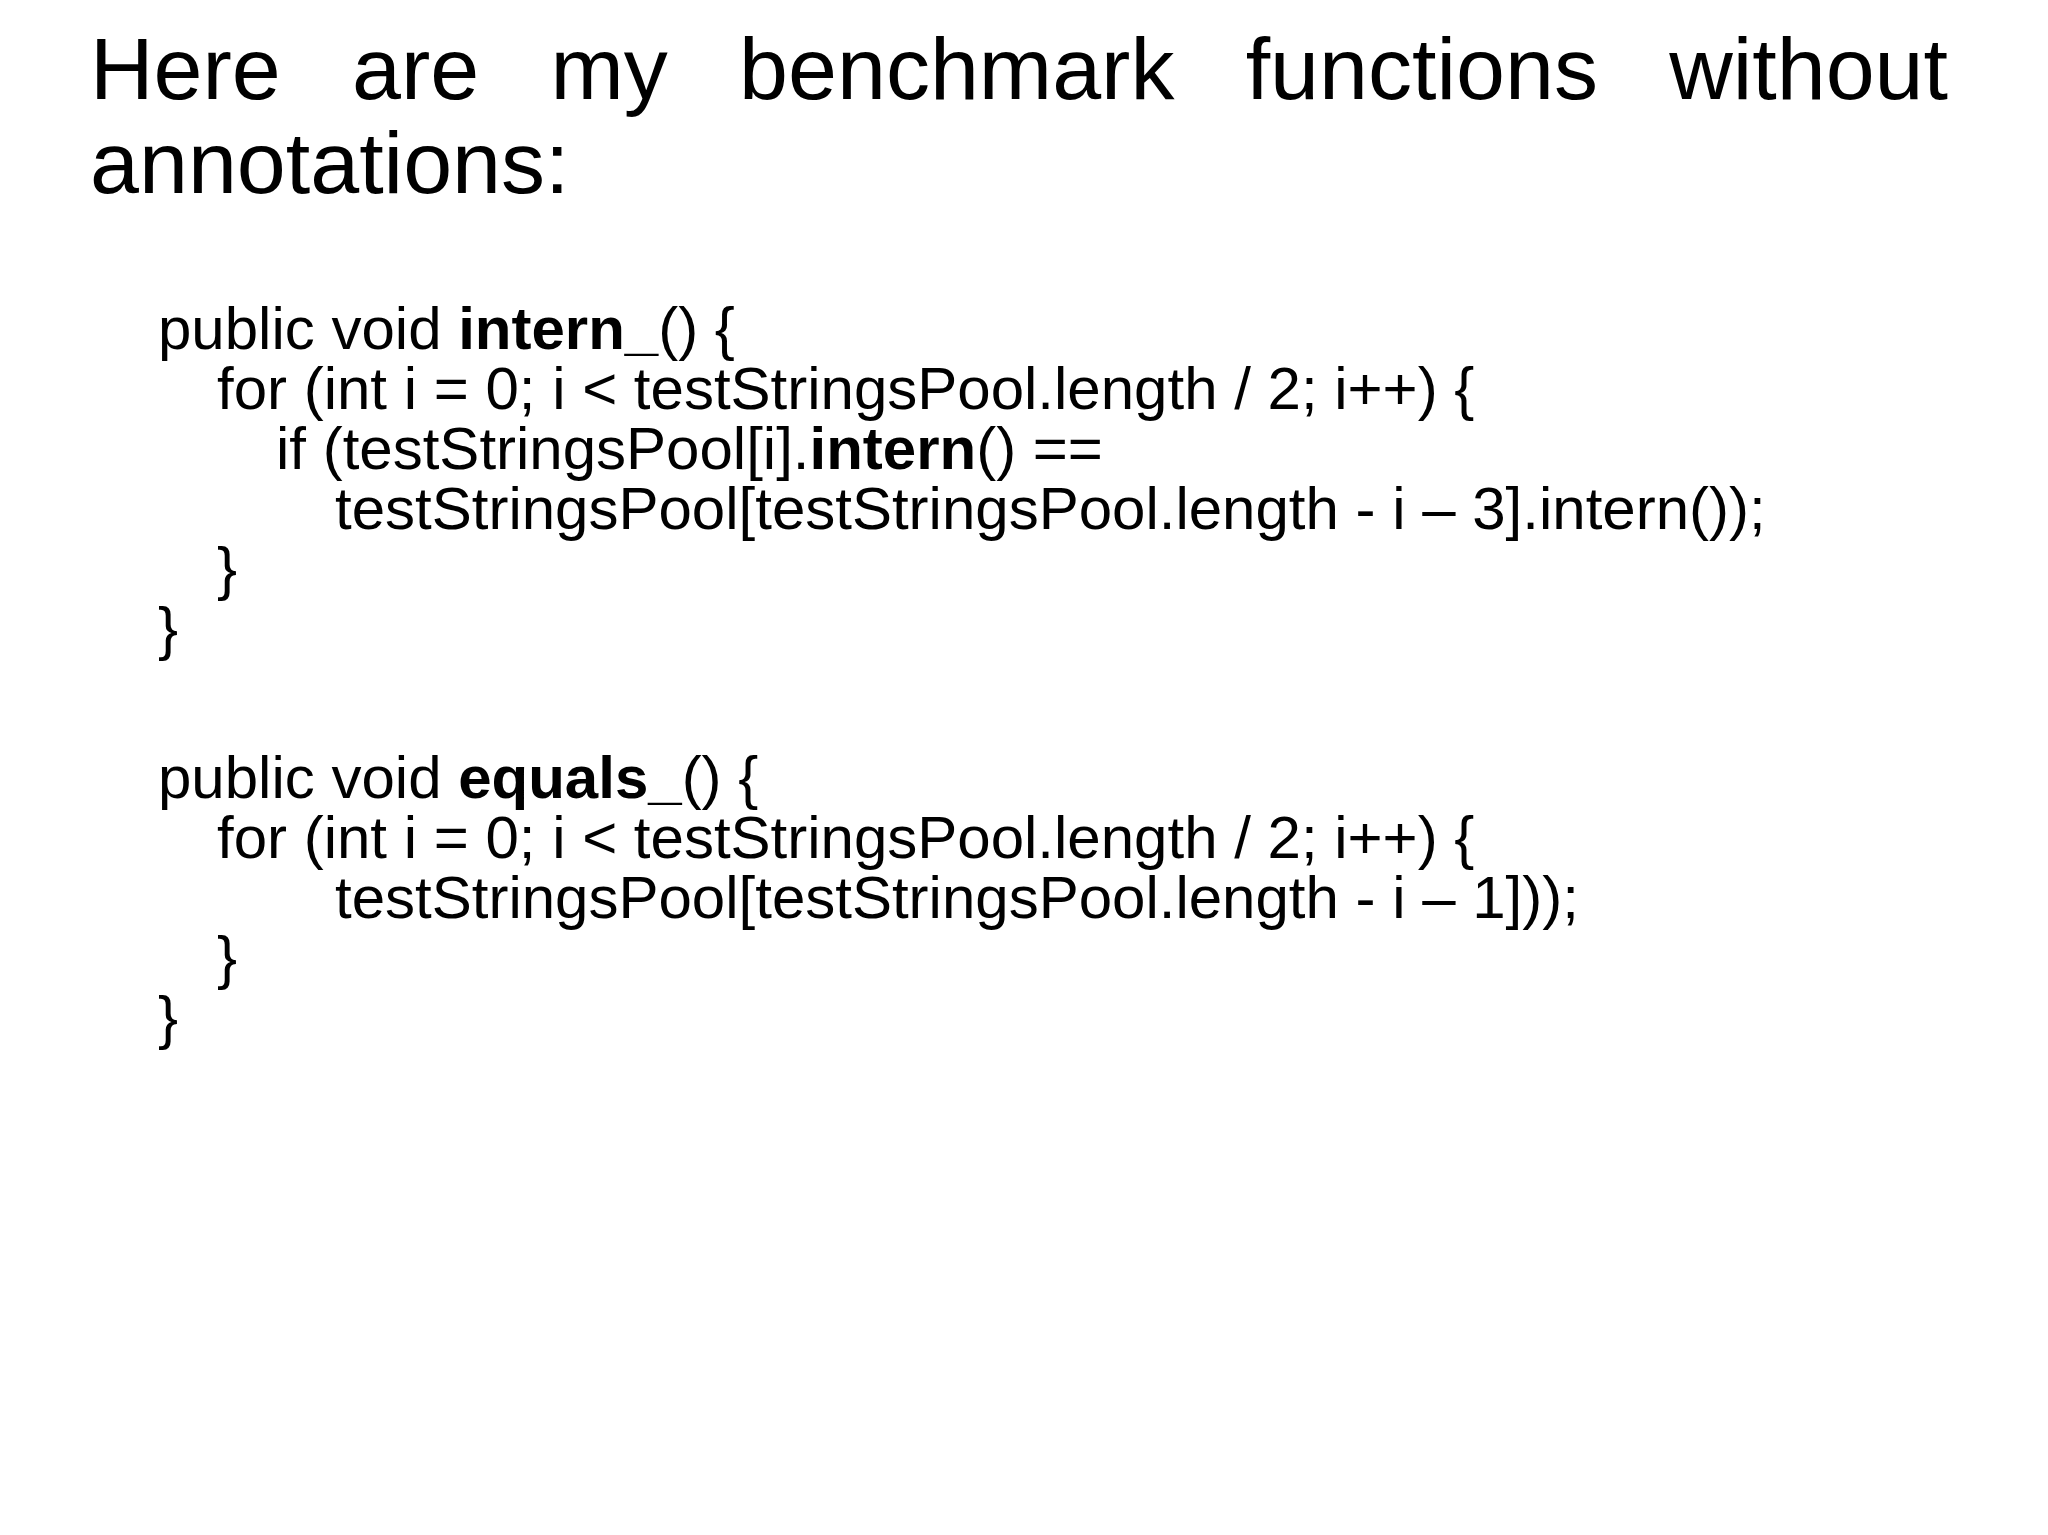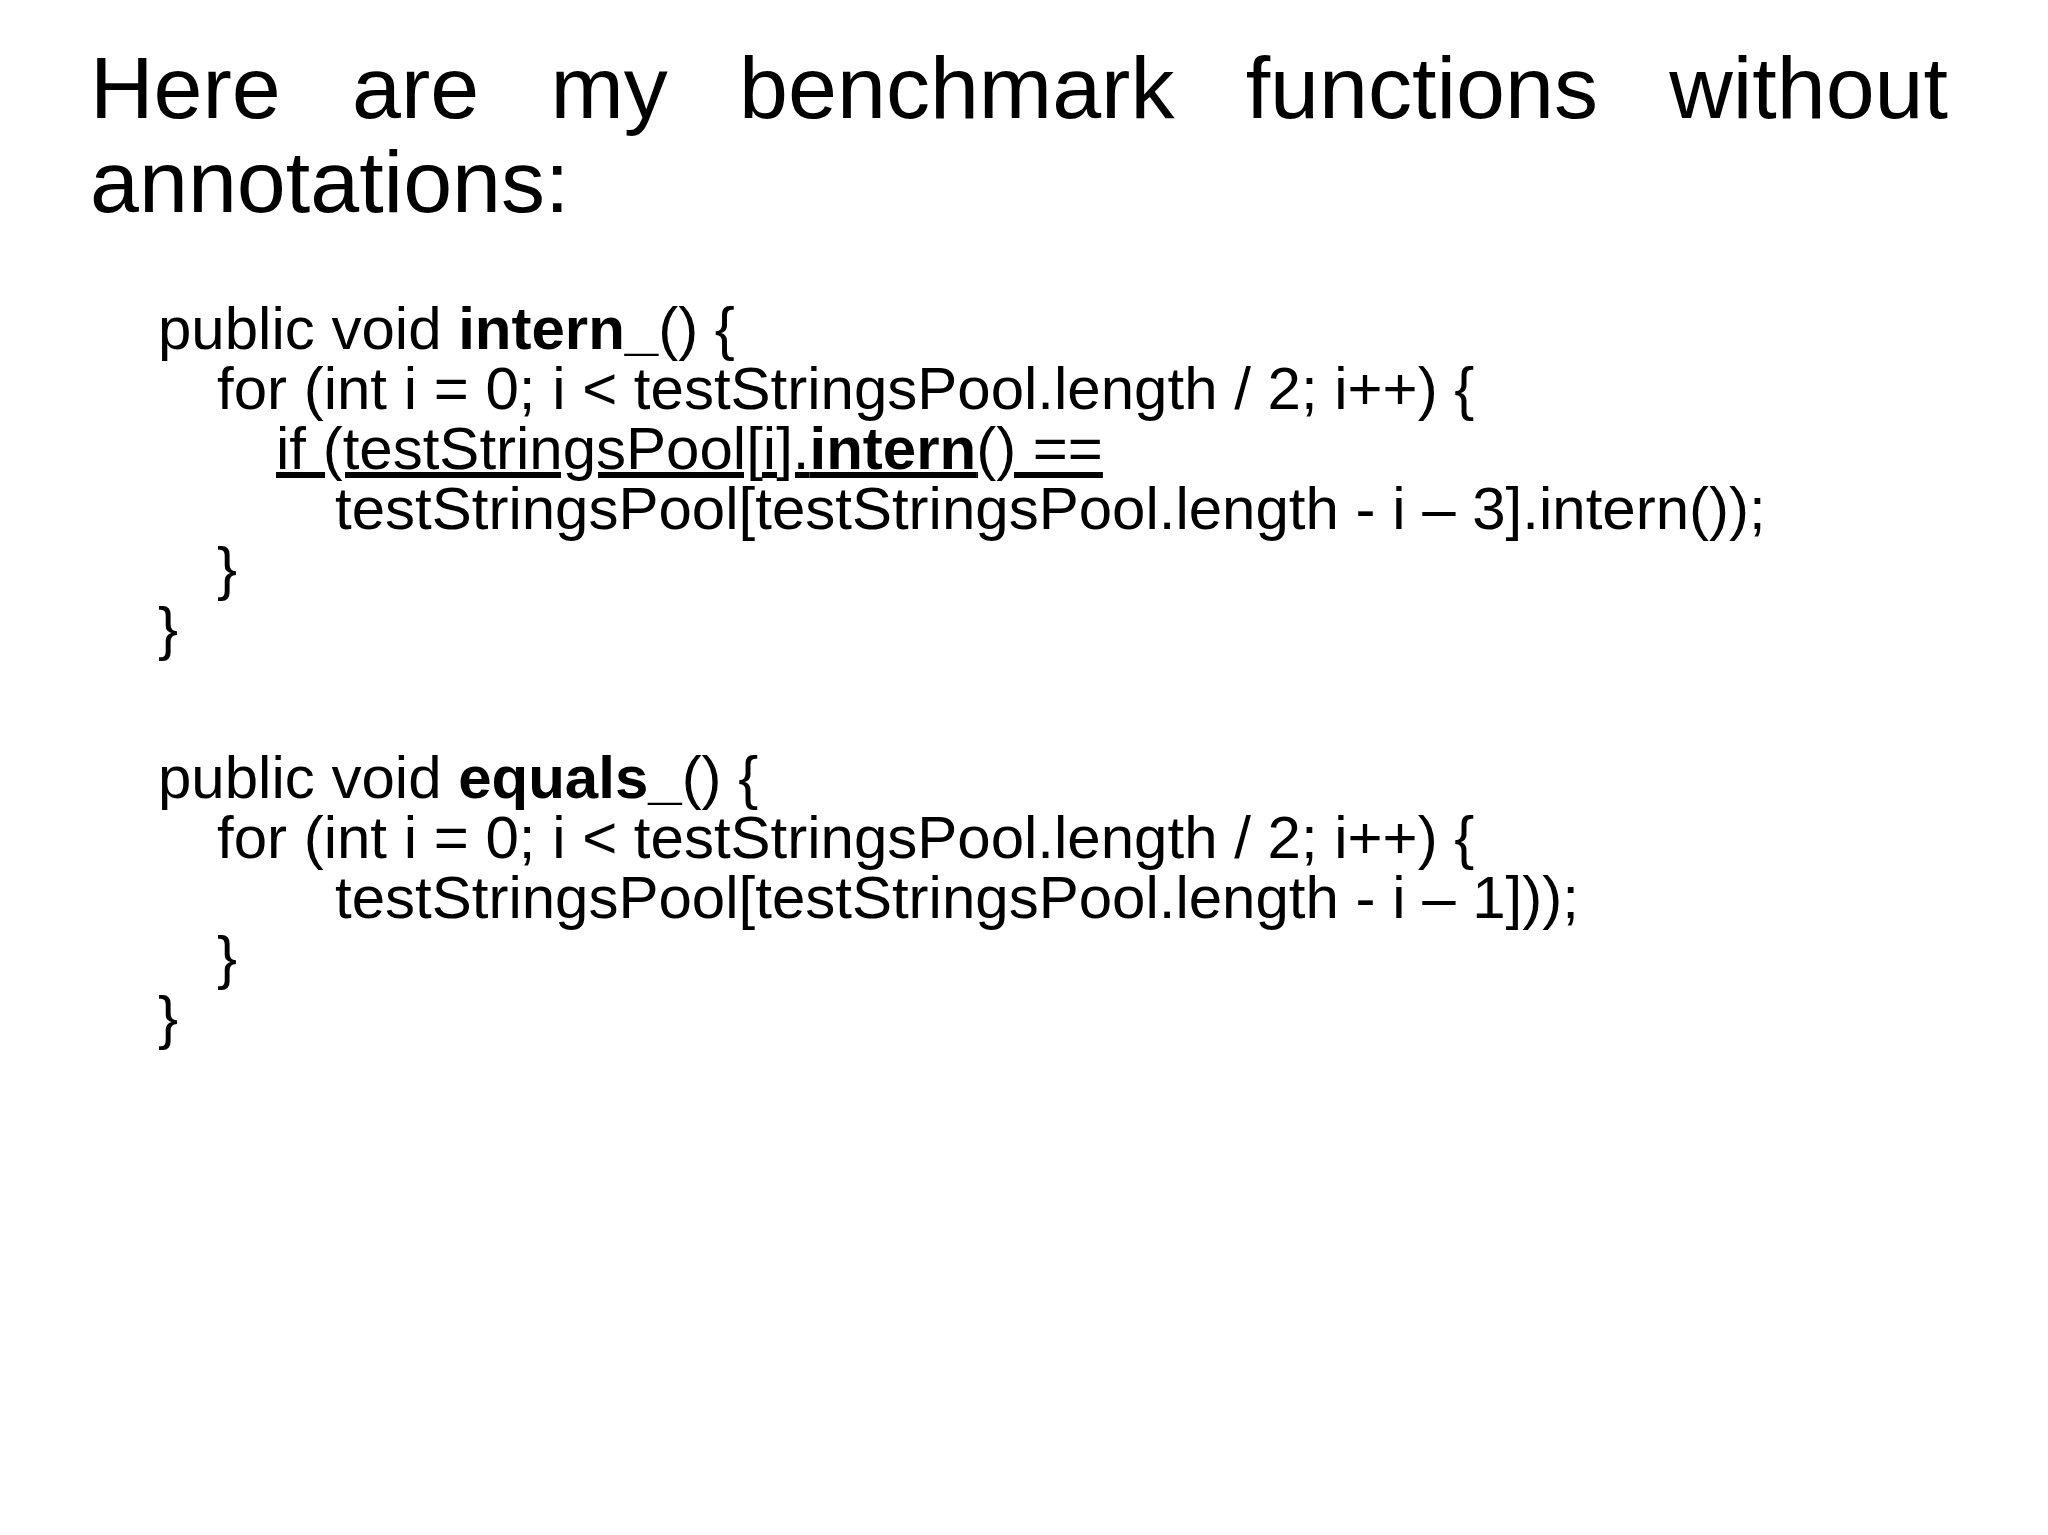--- a/index.html
+++ b/index.html
@@ -12,21 +12,21 @@
     width: 2048px;
     height: 1535px;
     background: #ffffff;
     color: #000000;
     font-family: "Liberation Sans", sans-serif;
     overflow: hidden;
   }
   .title {
     position: absolute;
     left: 90px;
-    top: 41px;
+    top: 22px;
     width: 1858px;
     margin: 0;
     font-size: 88px;
     font-weight: 400;
     line-height: 94px;
     letter-spacing: 0;
   }
   .title-line1 {
     display: block;
     text-align: justify;
@@ -55,21 +55,21 @@
 <div class="slide">
   <h1 class="title">
     <span class="title-line1">Here are my benchmark functions without</span>
     <span class="title-line2">annotations:</span>
   </h1>
 
   <div class="code" id="code-blocks">
       <div class="code-block">
         <div class="code-line" style="padding-left: 0px;"><span>public void </span><span class="b">intern_</span><span>() {</span></div>
         <div class="code-line" style="padding-left: 59px;"><span>for (int i = 0; i &lt; testStringsPool.length / 2; i++) {</span></div>
-        <div class="code-line" style="padding-left: 118px; text-decoration: underline;"><span>if (testStringsPool[i].</span><span class="b">intern</span><span>() ==</span></div>
+        <div class="code-line" style="padding-left: 118px;"><span>if (testStringsPool[i].</span><span class="b">intern</span><span>() ==</span></div>
         <div class="code-line" style="padding-left: 177px;"><span>testStringsPool[testStringsPool.length - i – 3].intern());</span></div>
         <div class="code-line" style="padding-left: 59px;"><span>}</span></div>
         <div class="code-line" style="padding-left: 0px;"><span>}</span></div>
       </div>
       <div class="code-block">
         <div class="code-line" style="padding-left: 0px;"><span>public void </span><span class="b">equals_</span><span>() {</span></div>
         <div class="code-line" style="padding-left: 59px;"><span>for (int i = 0; i &lt; testStringsPool.length / 2; i++) {</span></div>
         <div class="code-line" style="padding-left: 177px;"><span>testStringsPool[testStringsPool.length - i – 1]));</span></div>
         <div class="code-line" style="padding-left: 59px;"><span>}</span></div>
         <div class="code-line" style="padding-left: 0px;"><span>}</span></div>

